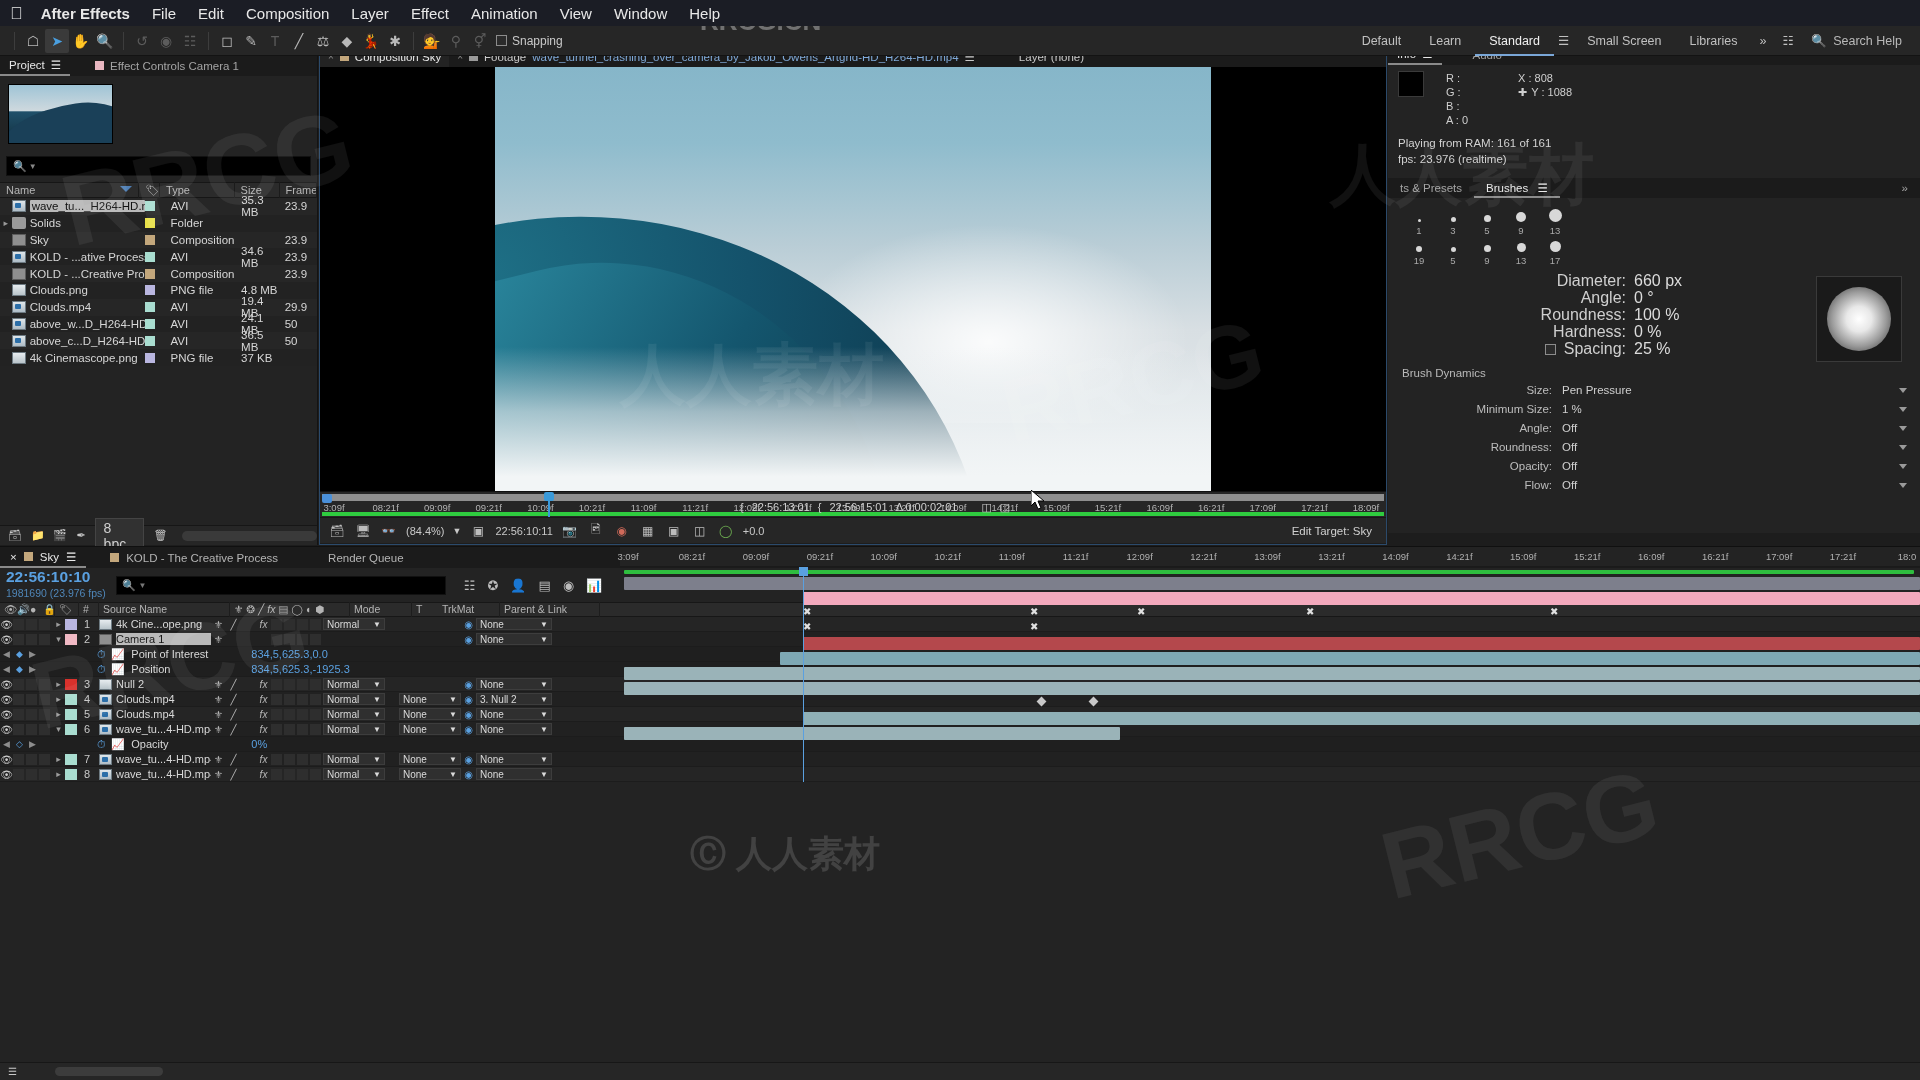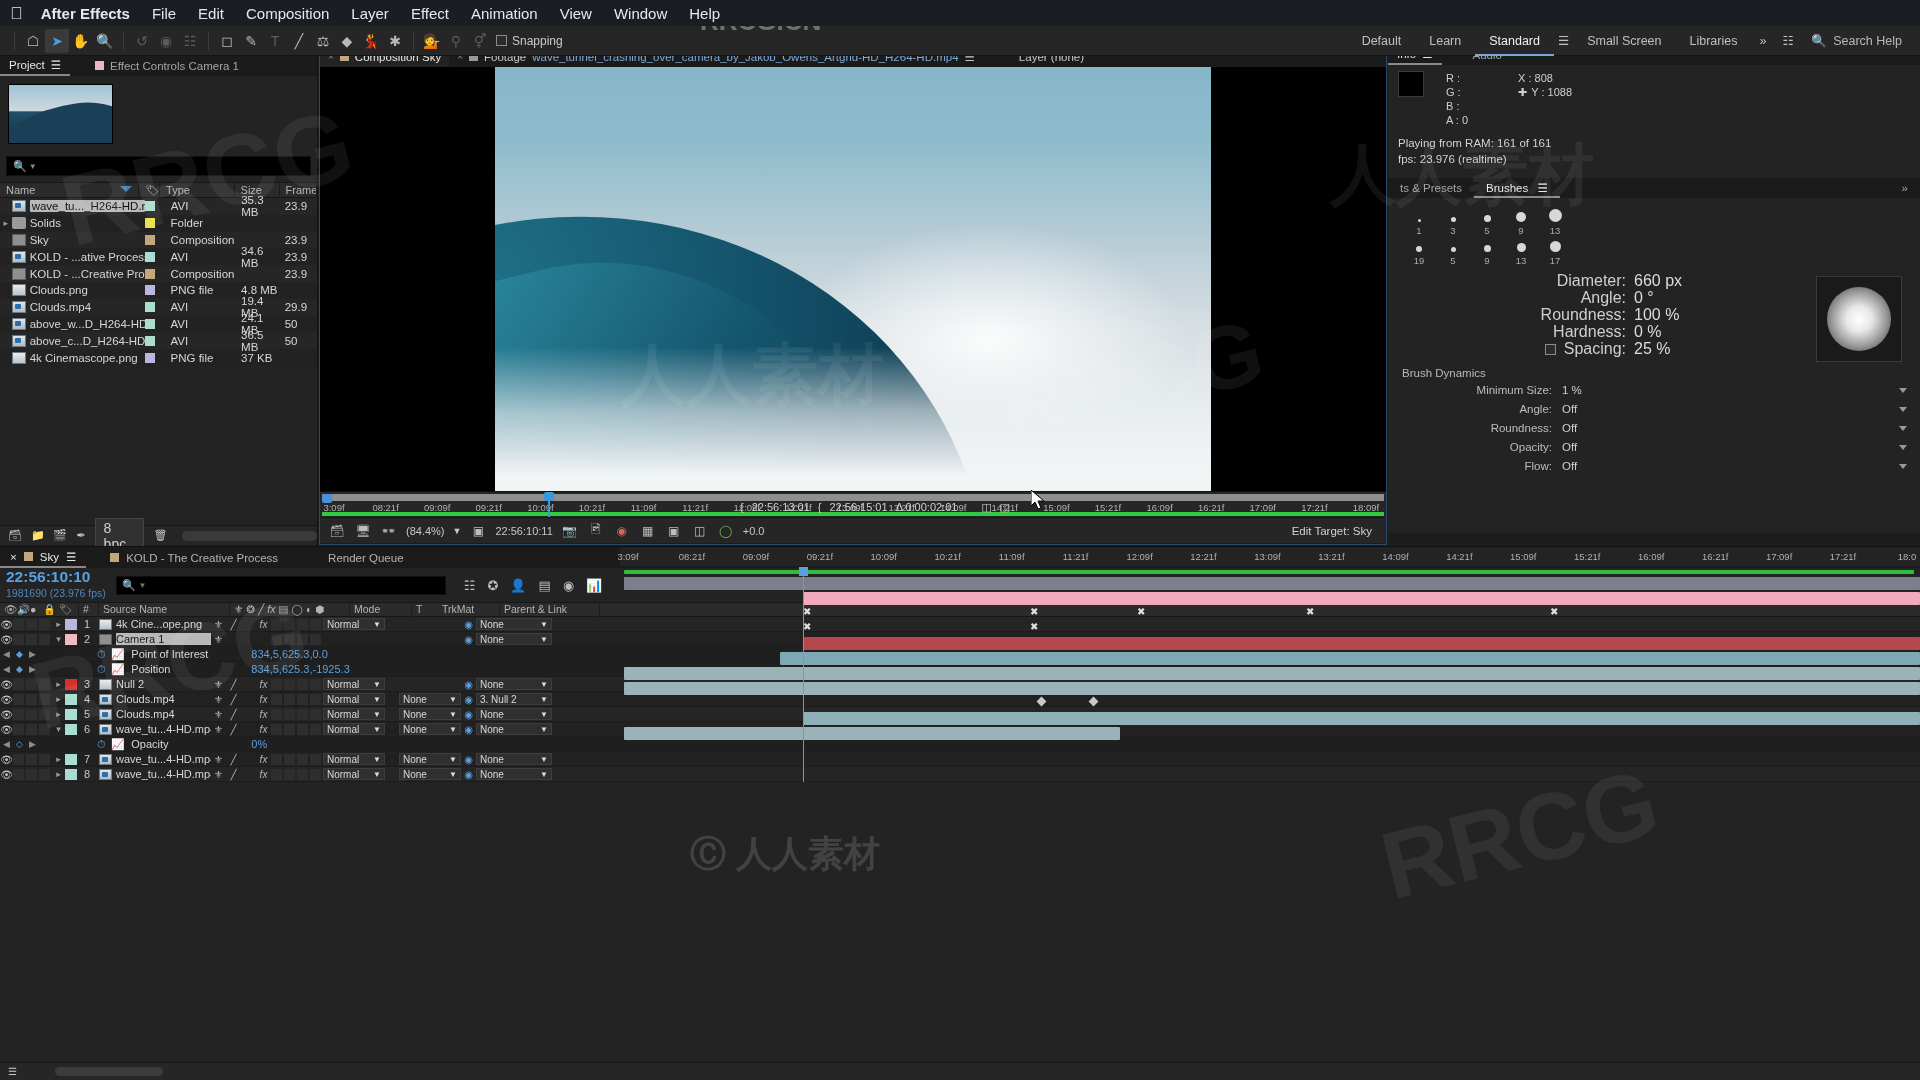--- a/index.html
+++ b/index.html
@@ -593,20 +593,25 @@
       </div>
 
     <div class="preview">
       <div class="ball"></div>
     </div>
 
     <div class="dyn">
       <div style="color:#b9b9b9; padding-left:0; margin-bottom:2px;">Brush Dynamics</div>
       <div id="dynRows">
           <div class="dynrow">
+            <span class="lbl">Size:</span>
+            <span class="val">Pen Pressure</span>
+            <span class="caret"></span>
+          </div>
+          <div class="dynrow">
             <span class="lbl">Minimum Size:</span>
             <span class="val">1 %</span>
             <span class="caret"></span>
           </div>
           <div class="dynrow">
             <span class="lbl">Angle:</span>
             <span class="val">Off</span>
             <span class="caret"></span>
           </div>
           <div class="dynrow">

